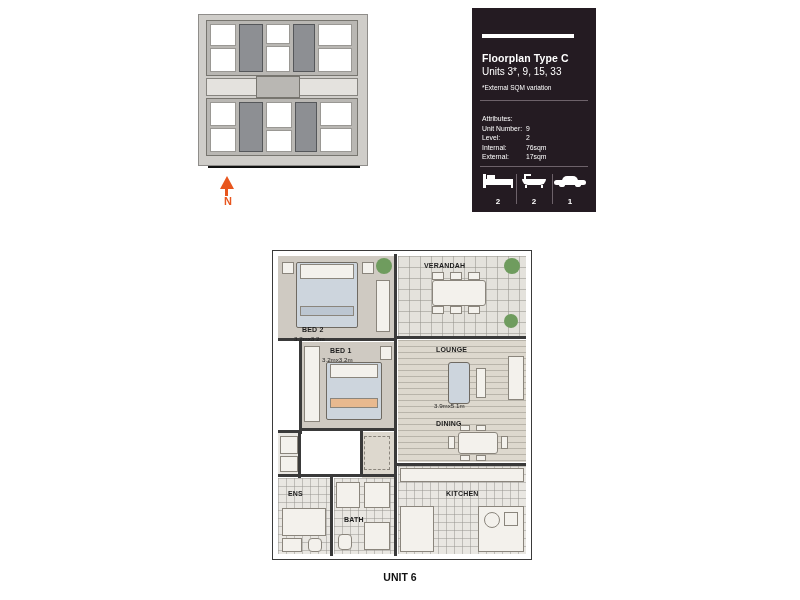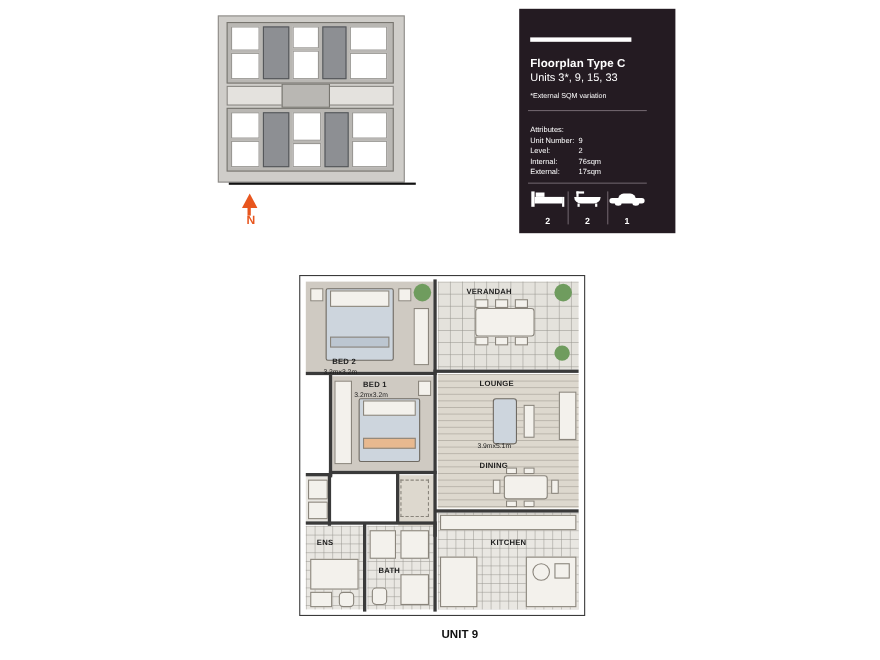--- a/index.html
+++ b/index.html
@@ -3,21 +3,21 @@
 <meta charset="utf-8">
 <style>
   html,body{margin:0;padding:0;}
   body{
     width:800px;height:600px;
     background:#ffffff;
     font-family:"Liberation Sans", sans-serif;
     position:relative;
     overflow:hidden;
   }
-  .abs{position:absolute;padding-left:18px;}
+  .abs{position:absolute;}
 
   
   #keyplan{left:198px;top:14px;width:170px;height:152px;}
   #keyplan .kp-bg{position:absolute;left:0;top:0;width:170px;height:152px;background:#cfcdc9;border:1px solid #8f8d8a;box-sizing:border-box;}
   #keyplan .kp-blk{position:absolute;background:#b9b7b3;border:1px solid #77756f;box-sizing:border-box;}
   #keyplan .kp-unit{position:absolute;background:#ffffff;border:1px solid #9a9894;box-sizing:border-box;}
   #keyplan .kp-hi{position:absolute;background:#8d8f93;border:1px solid #55575a;box-sizing:border-box;}
   #keyplan .kp-core{position:absolute;background:#e4e2de;border:1px solid #86847f;box-sizing:border-box;}
   #kp-underline{left:208px;top:166px;width:152px;height:2px;background:#111;}
   
@@ -295,13 +295,13 @@
   <div class="furn" style="left:10px;top:258px;width:44px;height:28px;"></div>
   <div class="furn" style="left:10px;top:288px;width:20px;height:14px;"></div>
   <div class="furn" style="left:36px;top:288px;width:14px;height:14px;border-radius:4px;"></div>
 
   <div class="furn" style="left:8px;top:186px;width:18px;height:18px;"></div>
   <div class="furn" style="left:8px;top:206px;width:18px;height:16px;"></div>
 
   <div class="furn" style="left:92px;top:186px;width:26px;height:34px;background:transparent;border:0.8px dashed #8a857c;"></div>
 </div>
 
-<div id="unit-caption" class="abs">UNIT 9</div>
+<div id="unit-caption" class="abs">UNIT 6</div>
 
 </body></html>

